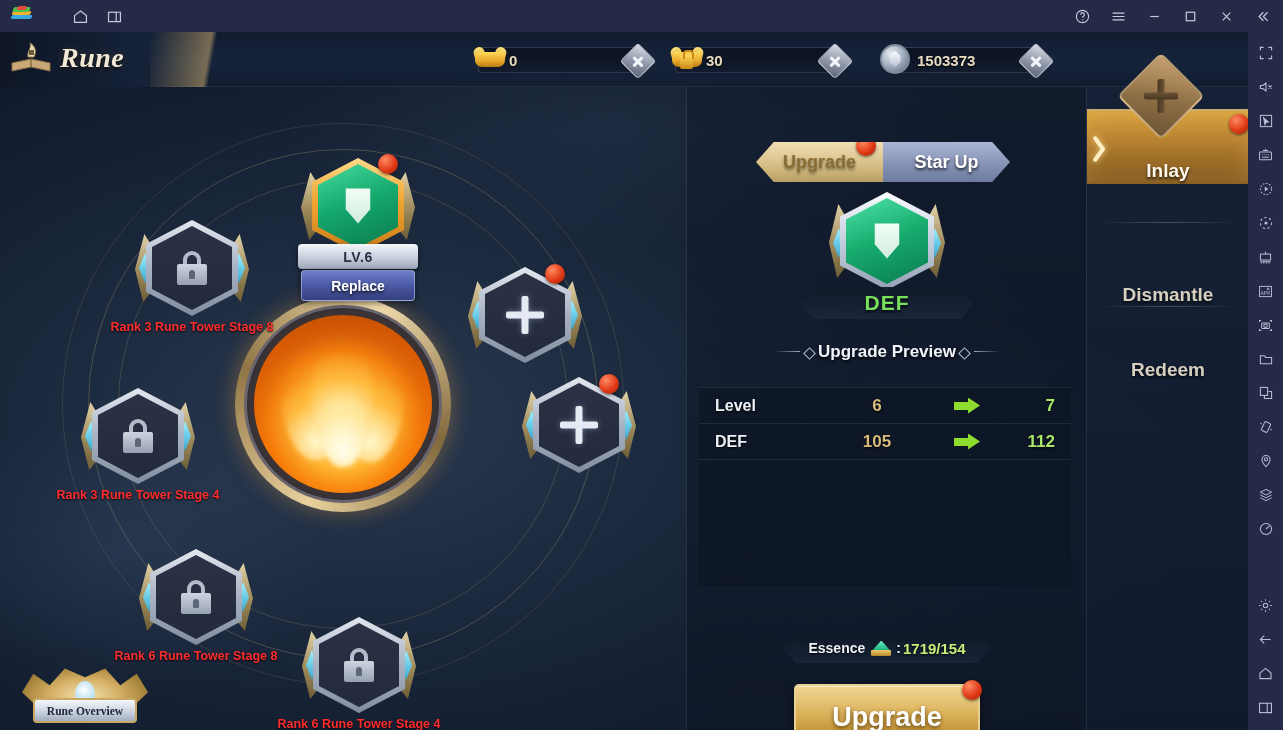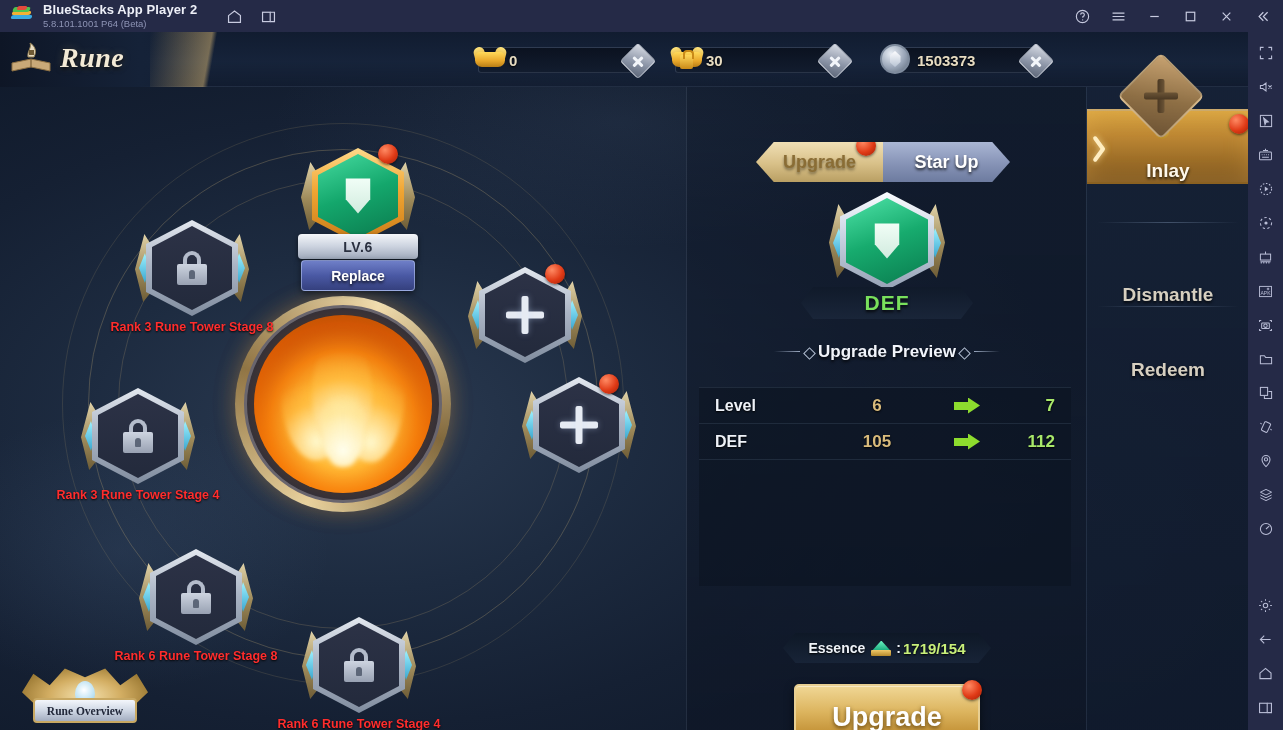--- a/index.html
+++ b/index.html
@@ -526,24 +526,20 @@
 
 <div id="app">
 
   <div class="titlebar">
     <div class="bs-logo">
       <div class="l1"></div>
         <div class="l2"></div>
         <div class="l3"></div>
         <div class="l4"></div>
     </div>
-    <div class="bs-title-group">
-      <div class="bs-title">BlueStacks App Player 2</div>
-      <div class="bs-ver">5.8.101.1001 P64 (Beta)</div>
-    </div>
     <div class="tb-left-icons">
       <div class="tb-icon-btn">
         <svg width="17" height="17" viewBox="0 0 20 20" fill="none" stroke="currentColor" stroke-width="1.4">
             <path d="M3 9 L10 3.5 L17 9 V17 H3 Z"></path>
           </svg>
       </div>
       <div class="tb-icon-btn">
         <svg width="17" height="17" viewBox="0 0 20 20" fill="none" stroke="currentColor" stroke-width="1.4">
             <rect x="3" y="5" width="9" height="11"></rect>
             <path d="M12 5 h5 v11 h-5"></path>
@@ -656,21 +652,21 @@
         <div class="orb-ring-outer"></div>
         <div class="orb-ring-inner"></div>
         <div class="orb-fire">
           <div class="flame f2"></div>
             <div class="flame f3"></div>
           <div class="flame f1"></div>
             <div class="flame f4"></div>
         </div>
       </div>
 
-      <div class="slot equipped" style="left:312px; top:61px;">
+      <div class="slot equipped" style="left:312px; top:71px;">
         <div class="hex-wing-l"></div>
         <div class="hex-wing-r"></div>
         <div class="hex"></div>
         <div class="hex-inner">
           <div class="shield-glyph"></div>
         </div>
         <div class="red-dot" style="left:66px; top:-4px;"></div>
         <div class="lv-plate">
           <span>LV.6</span>
         </div>

